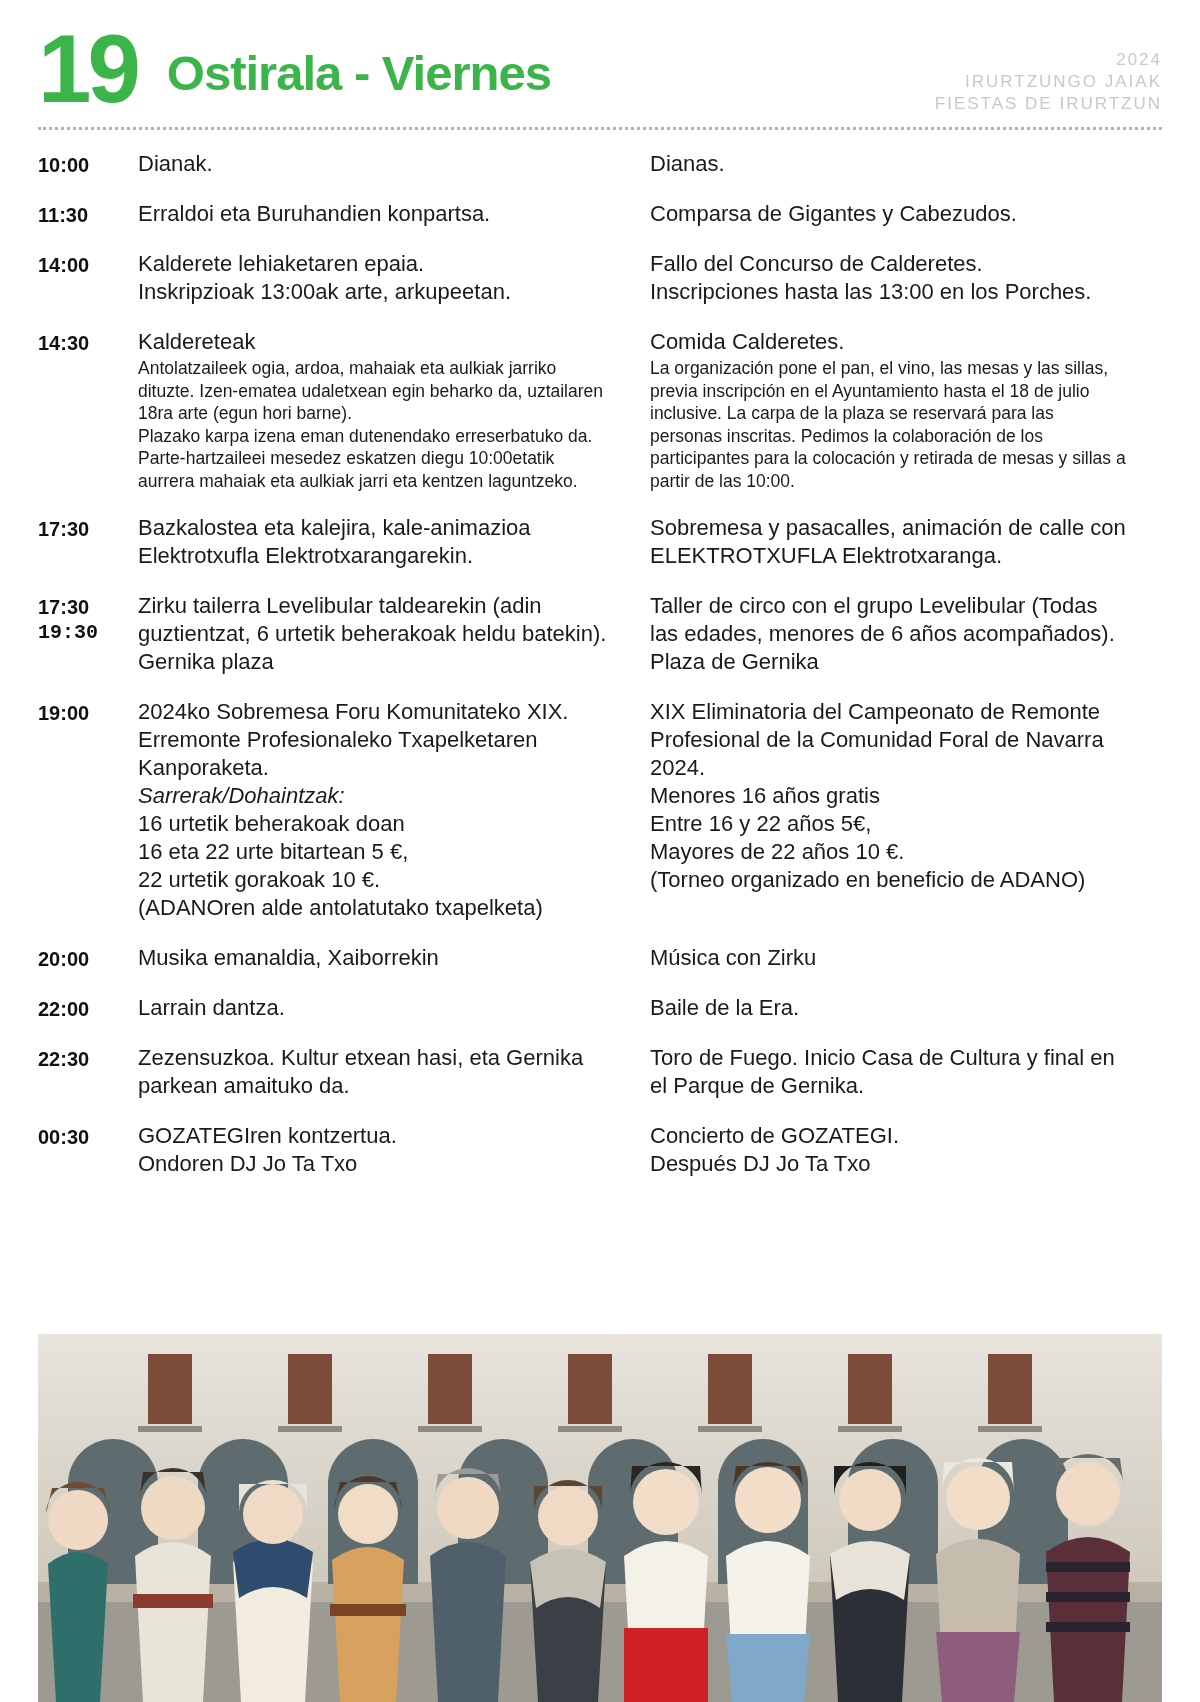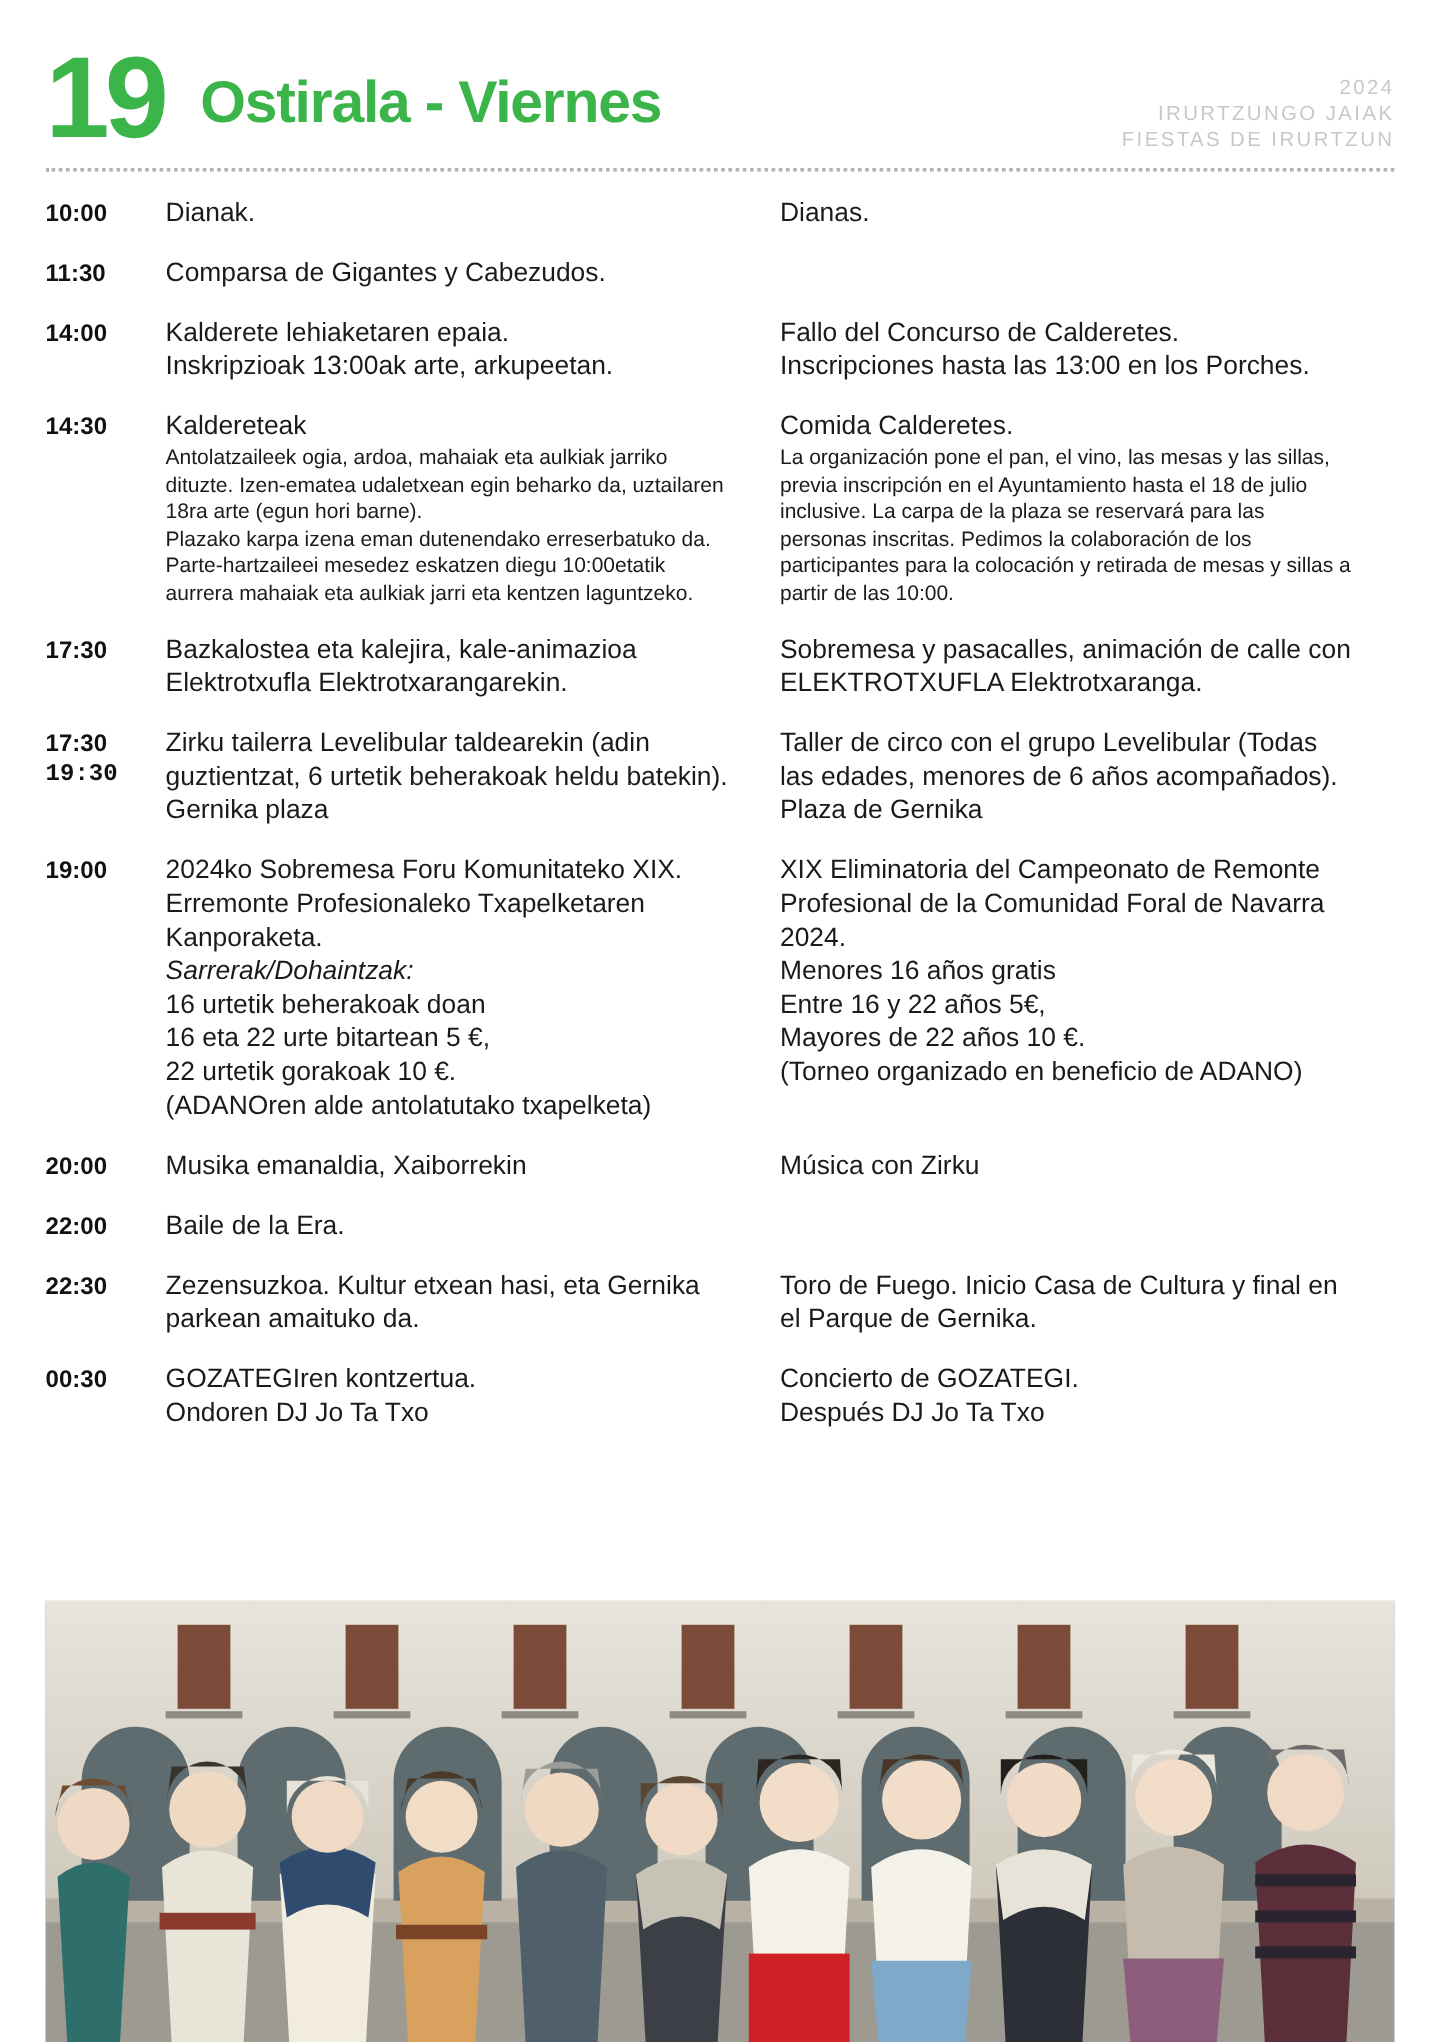--- a/index.html
+++ b/index.html
@@ -11,21 +11,21 @@
     font-family: "Liberation Sans", sans-serif;
     color: #1a1a1a;
     position: relative;
     overflow: hidden;
   }
 
   .page {
     width: 1200px;
     height: 1702px;
     position: relative;
-    padding: 16px 38px;
+    padding: 3px 38px;
   }
 
   
   .header {
     display: flex;
     align-items: flex-start;
     padding-top: 22px;
     height: 118px;
   }
   .day-number {
@@ -147,20 +147,23 @@
           </div>
           <div class="col">
             <div class="main-line">Dianas.</div>
           </div>
         </div>
       </div>
       <div class="row">
         <div class="time">11:30</div>
         <div class="cols">
           <div class="col">
+            <div class="main-line">Erraldoi eta Buruhandien konpartsa.</div>
+          </div>
+          <div class="col">
             <div class="main-line">Comparsa de Gigantes y Cabezudos.</div>
           </div>
         </div>
       </div>
       <div class="row">
         <div class="time">14:00</div>
         <div class="cols">
           <div class="col">
             <div class="main-line">Kalderete lehiaketaren epaia.<br>Inskripzioak 13:00ak arte, arkupeetan.</div>
           </div>
@@ -225,20 +228,23 @@
             <div class="main-line">Musika emanaldia, Xaiborrekin</div>
           </div>
           <div class="col">
             <div class="main-line">Música con Zirku</div>
           </div>
         </div>
       </div>
       <div class="row">
         <div class="time">22:00</div>
         <div class="cols">
+          <div class="col">
+            <div class="main-line">Larrain dantza.</div>
+          </div>
           <div class="col">
             <div class="main-line">Baile de la Era.</div>
           </div>
         </div>
       </div>
       <div class="row">
         <div class="time">22:30</div>
         <div class="cols">
           <div class="col">
             <div class="main-line">Zezensuzkoa. Kultur etxean hasi, eta Gernika parkean amaituko da.</div>

